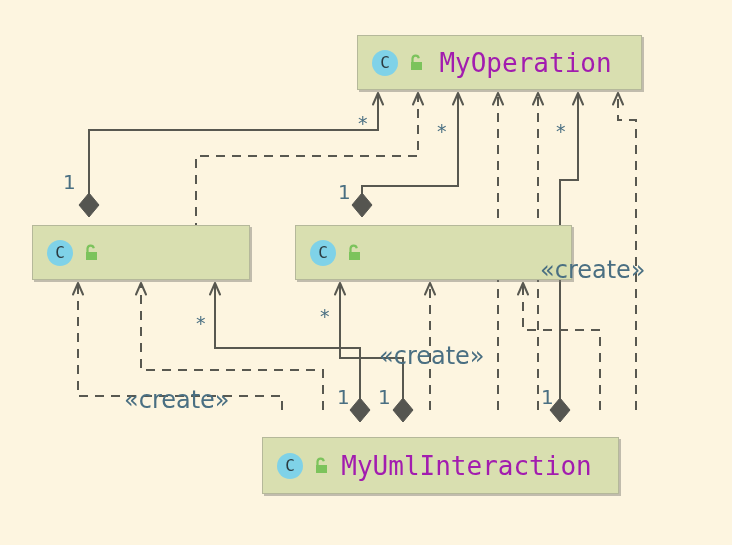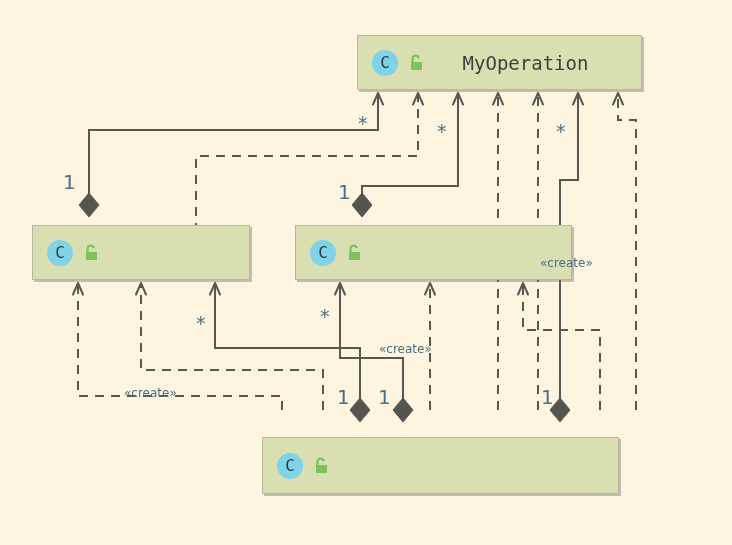--- a/index.html
+++ b/index.html
@@ -52,41 +52,41 @@
   .node .lock {
     width: 20px;
     height: 20px;
     margin-left: 8px;
     flex: none;
   }
   .node .nodelabel {
     flex: 1;
     text-align: center;
     font-family: "DejaVu Sans Mono", monospace;
-    font-size: 19px;
-    color: #404040;
+    font-size: 26px;
+    color: #a21caf;
     letter-spacing: 0px;
     padding-right: 16px;
     white-space: nowrap;
   }
   .edge-label {
     position: absolute;
     font-family: "DejaVu Sans", sans-serif;
     color: #4a6f82;
     z-index: 6;
     white-space: nowrap;
   }
   .mult {
     font-size: 20px;
   }
   .star {
     font-size: 19px;
   }
   .stereo {
-    font-size: 12px;
+    font-size: 24px;
   }
 </style>
 </head>
 <body>
 
 <div id="canvas">
 
   <svg class="edges" viewBox="0 0 732 545">
     <defs>
       <marker id="hollowArrow" markerWidth="14" markerHeight="12" refX="12.5" refY="6" orient="auto" markerUnits="userSpaceOnUse">
@@ -165,20 +165,21 @@
   </div>
 
   <div class="node" style="left:262px; top:437px; width:357px; height:57px;">
     <span class="badge">C</span>
     <span class="lock">
       <svg viewBox="0 0 20 20" width="20" height="20">
         <path d="M6.5,9 L6.5,5.5 A3.2,3.2 0 0 1 12.8,5.2" fill="none" stroke="#7cc35c" stroke-width="2.2"></path>
         <rect x="5" y="9" width="11" height="8" fill="#7cc35c"></rect>
       </svg>
     </span>
+    <span class="nodelabel">MyUmlInteraction</span>
   </div>
 
   <div class="edge-label mult" style="left:63px; top:170px;">1</div>
   <div class="edge-label mult" style="left:338px; top:180px;">1</div>
   <div class="edge-label mult" style="left:337px; top:385px;">1</div>
   <div class="edge-label mult" style="left:378px; top:385px;">1</div>
   <div class="edge-label mult" style="left:541px; top:385px;">1</div>
 
   <div class="edge-label star" style="left:358px; top:112px;">*</div>
   <div class="edge-label star" style="left:437px; top:120px;">*</div>

